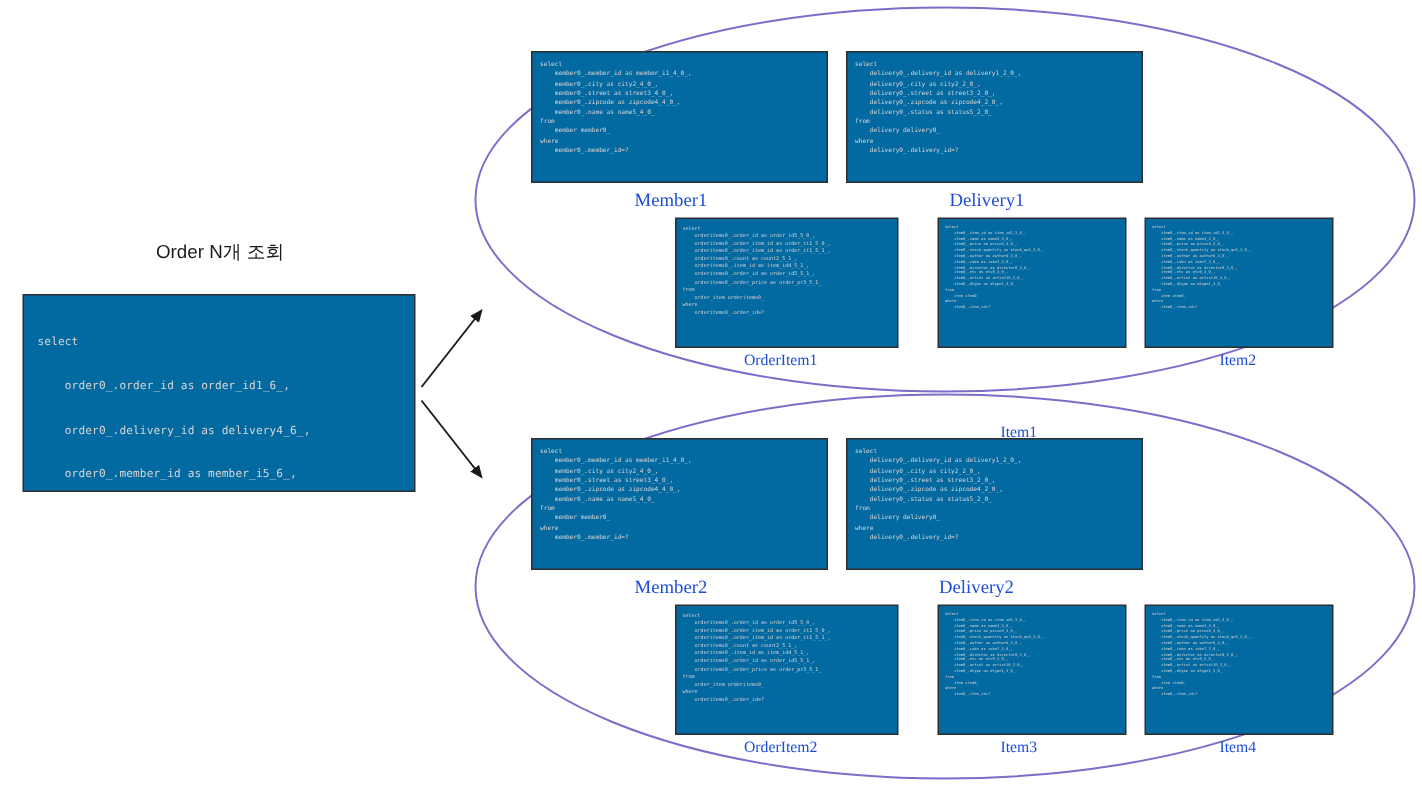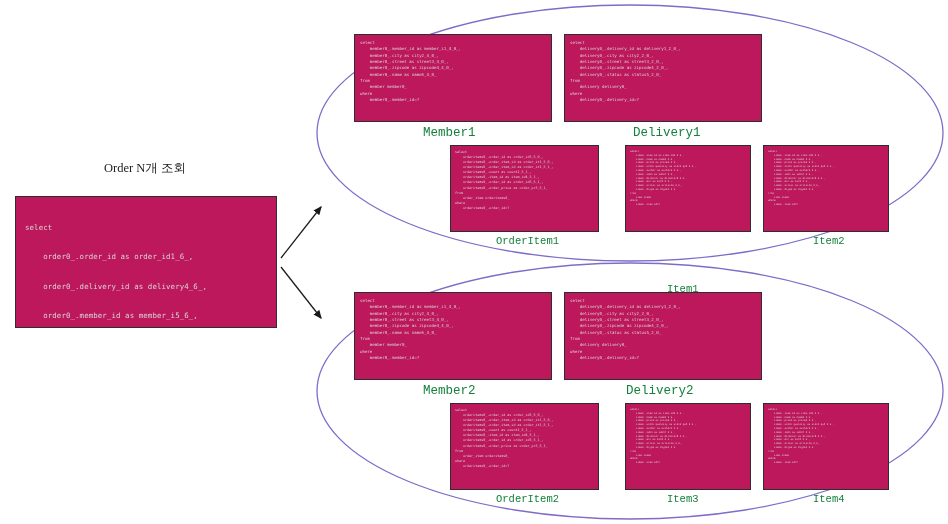--- a/index.html
+++ b/index.html
@@ -11,21 +11,21 @@
     position:relative;
   }
   #stage{position:absolute;inset:0;width:948px;height:524px;}
 
   
   #vector{position:absolute;left:0;top:0;width:948px;height:524px;pointer-events:none;}
 
   
   .code{
     position:absolute;
-    background:#be185d;
+    background:#0369a1;
     color:#d6d6d6;
     font-family:"DejaVu Sans Mono","Liberation Mono",monospace;
     box-sizing:border-box;
     overflow:hidden;
     white-space:pre;
     box-shadow:0 0 0 1px #2e2e2e;
   }
   .code .ln{display:block;line-height:1.18;}
 
   
@@ -40,32 +40,32 @@
   .code.mid{font-size:3.35px;padding:4px 4px;}
   .code.mid .ln{line-height:1.52;}
 
   
   .code.small{font-size:2.5px;padding:4px 4px;}
   .code.small .ln{line-height:1.52;}
 
   
   .label{
     position:absolute;
-    color:#15803d;
-    font-family:Liberation Mono, monospace;
+    color:#1d4ed8;
+    font-family:Liberation Serif, serif;
     white-space:nowrap;
   }
   .label.lg{font-size:12.5px;}
   .label.md{font-size:10.5px;}
   .title{
     position:absolute;
     font-size:12.5px;
     color:#1b1b1b;
     white-space:nowrap;
-    font-family:Liberation Serif, serif;
+    font-family:Liberation Sans, sans-serif;
   }
 </style>
 </head>
 <body>
 
 <div id="stage">
 
   <svg id="vector" viewBox="0 0 948 524" xmlns="http://www.w3.org/2000/svg">
     <defs>
       <marker id="arrowhead" markerWidth="7" markerHeight="7" refX="6" refY="3" orient="auto" markerUnits="strokeWidth">

